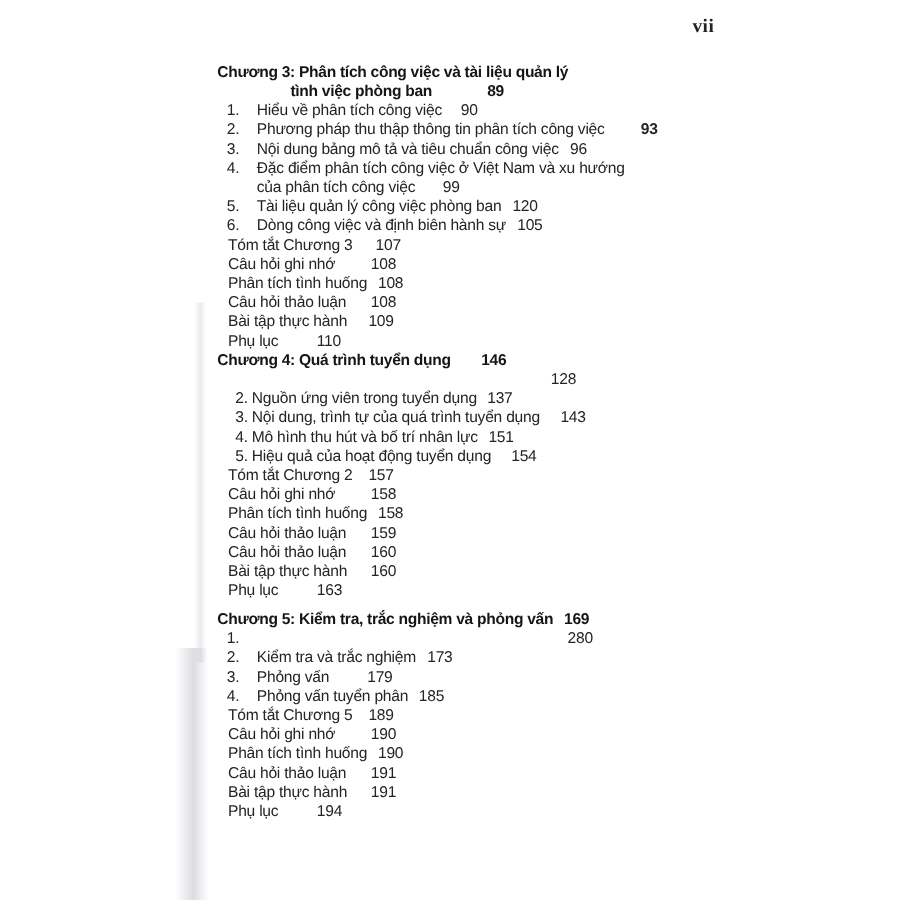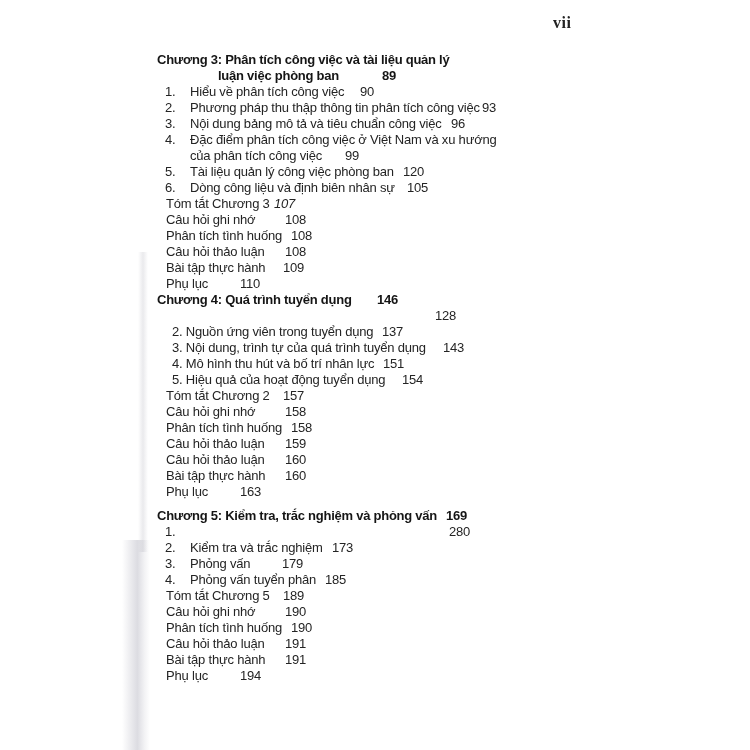--- a/index.html
+++ b/index.html
@@ -10,20 +10,21 @@
     background: #ffffff;
     overflow: hidden;
     font-family: "Liberation Sans", "DejaVu Sans", sans-serif;
   }
   #book-page {
     position: relative;
     width: 650px;
     height: 750px;
     background: var(--background, #ffffff);
     color: var(--text, #242424);
+    margin-left: 24px;
   }
   #page-number-label {
     position: absolute;
     left: 553px;
     top: 14px;
     font-family: "Liberation Serif", "DejaVu Serif", serif;
     font-weight: bold;
     font-size: 16px;
     color: var(--text, #1a1a1a);
     letter-spacing: 0.5px;
@@ -84,29 +85,29 @@
 </style>
 </head>
 <body>
 
 <div id="book-page">
   <div id="page-number-label">vii</div>
 
   <div id="toc">
       <div class="toc-section">
         <div class="line h-line h-first"><span class="txt">Chương 3: Phân tích công việc và tài liệu quản lý</span></div>
-        <div class="line h-line h-cont"><span class="txt">luận việc phòng ban</span><span class="page" style="left: 252px;">89</span></div>
+        <div class="line h-line h-cont"><span class="txt">tình việc phòng ban</span><span class="page" style="left: 252px;">89</span></div>
         <div class="line row-num"><span class="num">1.</span><span class="txt">Hiểu về phân tích công việc</span><span class="page" style="left: 230px;">90</span></div>
-        <div class="line row-num"><span class="num">2.</span><span class="txt">Phương pháp thu thập thông tin phân tích công việc</span><span class="page" style="left: 352px;">93</span></div>
+        <div class="line row-num"><span class="num">2.</span><span class="txt">Phương pháp thu thập thông tin phân tích công việc</span><span class="page" style="left: 380px; font-weight: bold;">93</span></div>
         <div class="line row-num"><span class="num">3.</span><span class="txt">Nội dung bảng mô tả và tiêu chuẩn công việc</span><span class="page" style="left: 321px;">96</span></div>
         <div class="line row-num"><span class="num">4.</span><span class="txt">Đặc điểm phân tích công việc ở Việt Nam và xu hướng</span></div>
         <div class="line row-wrap"><span class="txt">của phân tích công việc</span><span class="page" style="left: 215px;">99</span></div>
         <div class="line row-num"><span class="num">5.</span><span class="txt">Tài liệu quản lý công việc phòng ban</span><span class="page" style="left: 273px;">120</span></div>
-        <div class="line row-num"><span class="num">6.</span><span class="txt">Dòng công liệu và định biên nhân sự</span><span class="page" style="left: 277px;">105</span></div>
-        <div class="line row-plain"><span class="txt">Tóm tắt Chương 3</span><span class="page" style="left: 144px; font-style: italic;">107</span></div>
+        <div class="line row-num"><span class="num">6.</span><span class="txt">Dòng công việc và định biên hành sự</span><span class="page" style="left: 277px;">105</span></div>
+        <div class="line row-plain"><span class="txt">Tóm tắt Chương 3</span><span class="page" style="left: 159px;">107</span></div>
         <div class="line row-plain"><span class="txt">Câu hỏi ghi nhớ</span><span class="page" style="left: 155px;">108</span></div>
         <div class="line row-plain"><span class="txt">Phân tích tình huống</span><span class="page" style="left: 161px;">108</span></div>
         <div class="line row-plain"><span class="txt">Câu hỏi thảo luận</span><span class="page" style="left: 155px;">108</span></div>
         <div class="line row-plain"><span class="txt">Bài tập thực hành</span><span class="page" style="left: 153px;">109</span></div>
         <div class="line row-plain"><span class="txt">Phụ lục</span><span class="page" style="left: 110px;">110</span></div>
       </div>
       <div class="toc-section">
         <div class="line h-line h-first"><span class="txt">Chương 4: Quá trình tuyển dụng</span><span class="page" style="left: 247px;">146</span></div>
         <div class="line row-inline"><span class="page" style="left: 305px;">128</span></div>
         <div class="line row-inline"><span class="txt">2. Nguồn ứng viên trong tuyển dụng</span><span class="page" style="left: 252px;">137</span></div>

